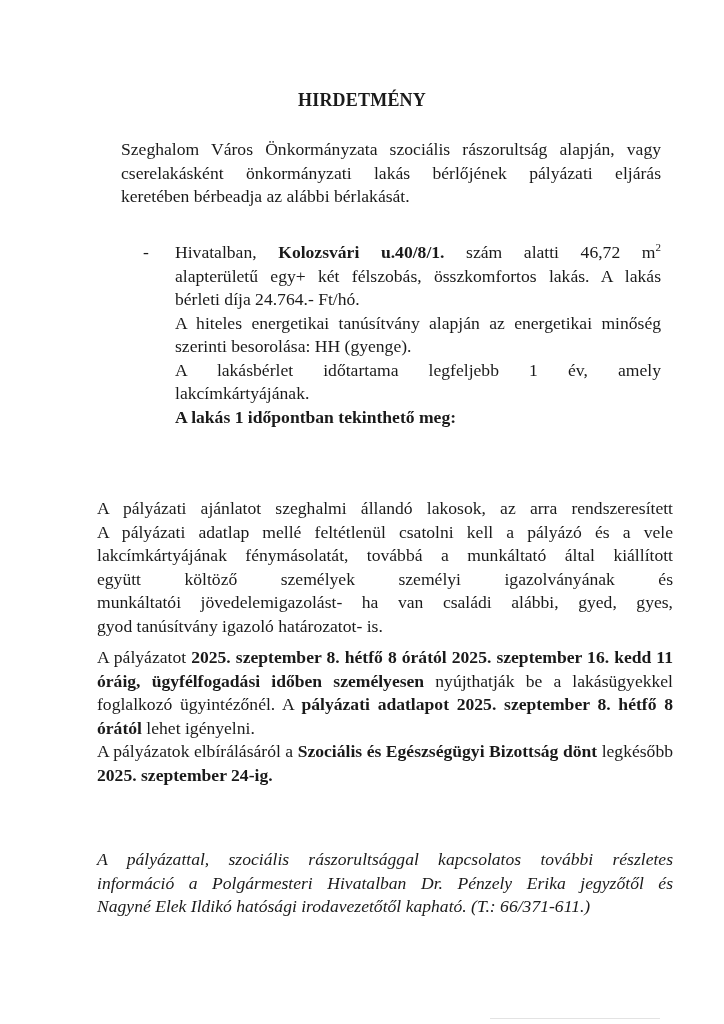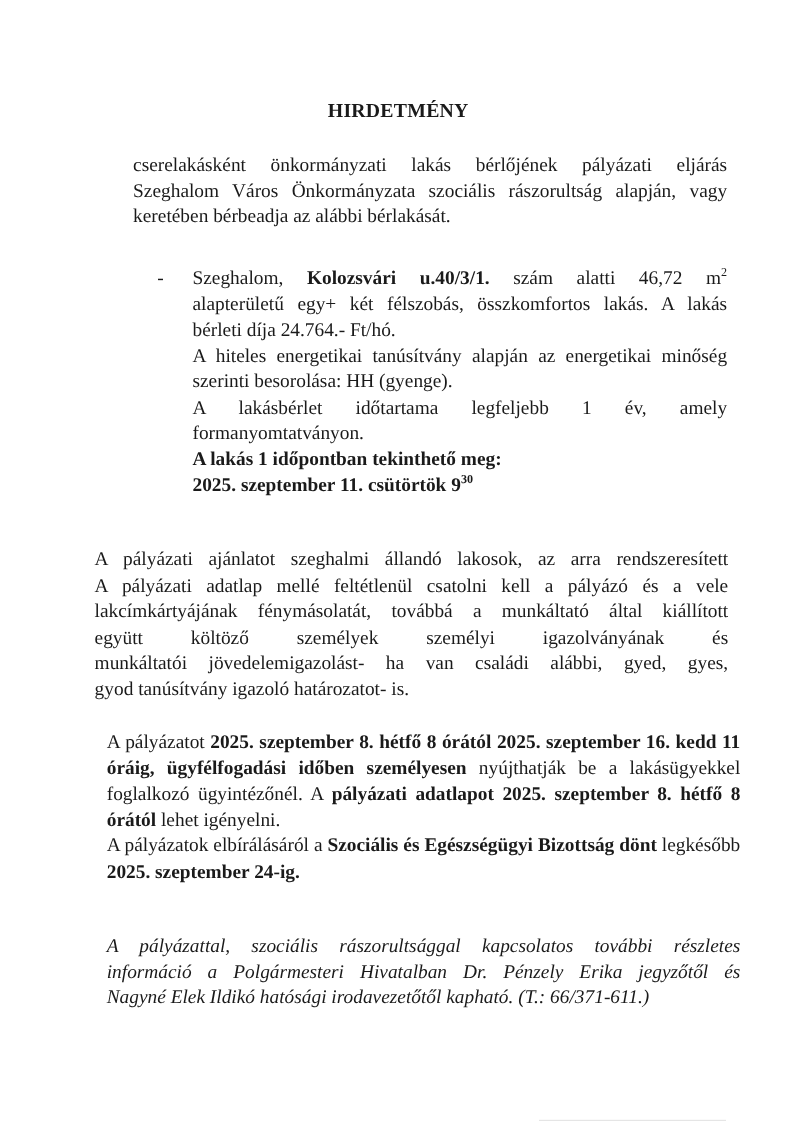--- a/index.html
+++ b/index.html
@@ -12,54 +12,53 @@
           line-height:23.5px; text-align:justify; }
   .para p { margin:0; }
   .jl { text-align:justify; text-align-last:justify; }
   .intro { top:138px; left:121px; width:540px; }
   .bullet { position:absolute; left:143px; top:242px; font-size:17.6px; }
   .item { position:absolute; left:175px; top:241px; width:486px; font-size:17.6px;
           line-height:23.5px; }
   .item p { margin:0; text-align:justify; }
   b { font-weight:bold; }
   sup { font-size:11px; line-height:0; vertical-align:super; }
-  .p2 { top:497px; left:86px; width:576px; }
-  .p3 { top:663px; left:97px; width:576px; }
+  .p2 { top:497px; left:97px; width:576px; }
+  .p3 { top:646px; left:97px; width:576px; }
   .p4 { top:824px; left:97px; width:576px; font-style:italic;margin-top:24px; }
   .scan-mark { position:absolute; left:490px; top:1018px; width:170px; height:1px;
                background:#e3e3e3; }
 </style>
 </head>
 <body>
 
 <div class="page">
 
   <div class="title">HIRDETMÉNY</div>
 
   <div class="para intro">
+    <p class="jl">Szeghalom Város Önkormányzata szociális rászorultság alapján, vagy</p>
     <p class="jl">cserelakásként önkormányzati lakás bérlőjének pályázati eljárás</p>
-    <p class="jl">Szeghalom Város Önkormányzata szociális rászorultság alapján, vagy</p>
     <p>keretében bérbeadja az alábbi bérlakását.</p>
   </div>
 
   <div class="bullet">-</div>
   <div class="item">
     <p class="jl">
-      <span>Szeghalom,</span>
-      <b>Kolozsvári u.40/3/1.</b>
+      <span>Hivatalban,</span>
+      <b>Kolozsvári u.40/8/1.</b>
       <span>szám alatti 46,72 m</span><sup>2</sup>
     </p>
     <p class="jl">alapterületű egy+ két félszobás, összkomfortos lakás. A lakás</p>
     <p>bérleti díja 24.764.- Ft/hó.</p>
     <p class="jl">A hiteles energetikai tanúsítvány alapján az energetikai minőség</p>
     <p>szerinti besorolása: HH (gyenge).</p>
     <p class="jl">A lakásbérlet időtartama legfeljebb 1 év, amely</p>
-    <p>formanyomtatványon.</p>
+    <p>lakcímkártyájának.</p>
     <p><b>A lakás 1 időpontban tekinthető meg:</b></p>
-    <p><b>2025. szeptember 11. csütörtök 9</b><sup><b>30</b></sup></p>
   </div>
 
   <div class="para p2">
     <p class="jl">A pályázati ajánlatot szeghalmi állandó lakosok, az arra rendszeresített</p>
     <p class="jl">A pályázati adatlap mellé feltétlenül csatolni kell a pályázó és a vele</p>
     <p class="jl">lakcímkártyájának fénymásolatát, továbbá a munkáltató által kiállított</p>
     <p class="jl">együtt költöző személyek személyi igazolványának és</p>
     <p class="jl">munkáltatói jövedelemigazolást- ha van családi alábbi, gyed, gyes,</p>
     <p>gyod tanúsítvány igazoló határozatot- is.</p>
   </div>

